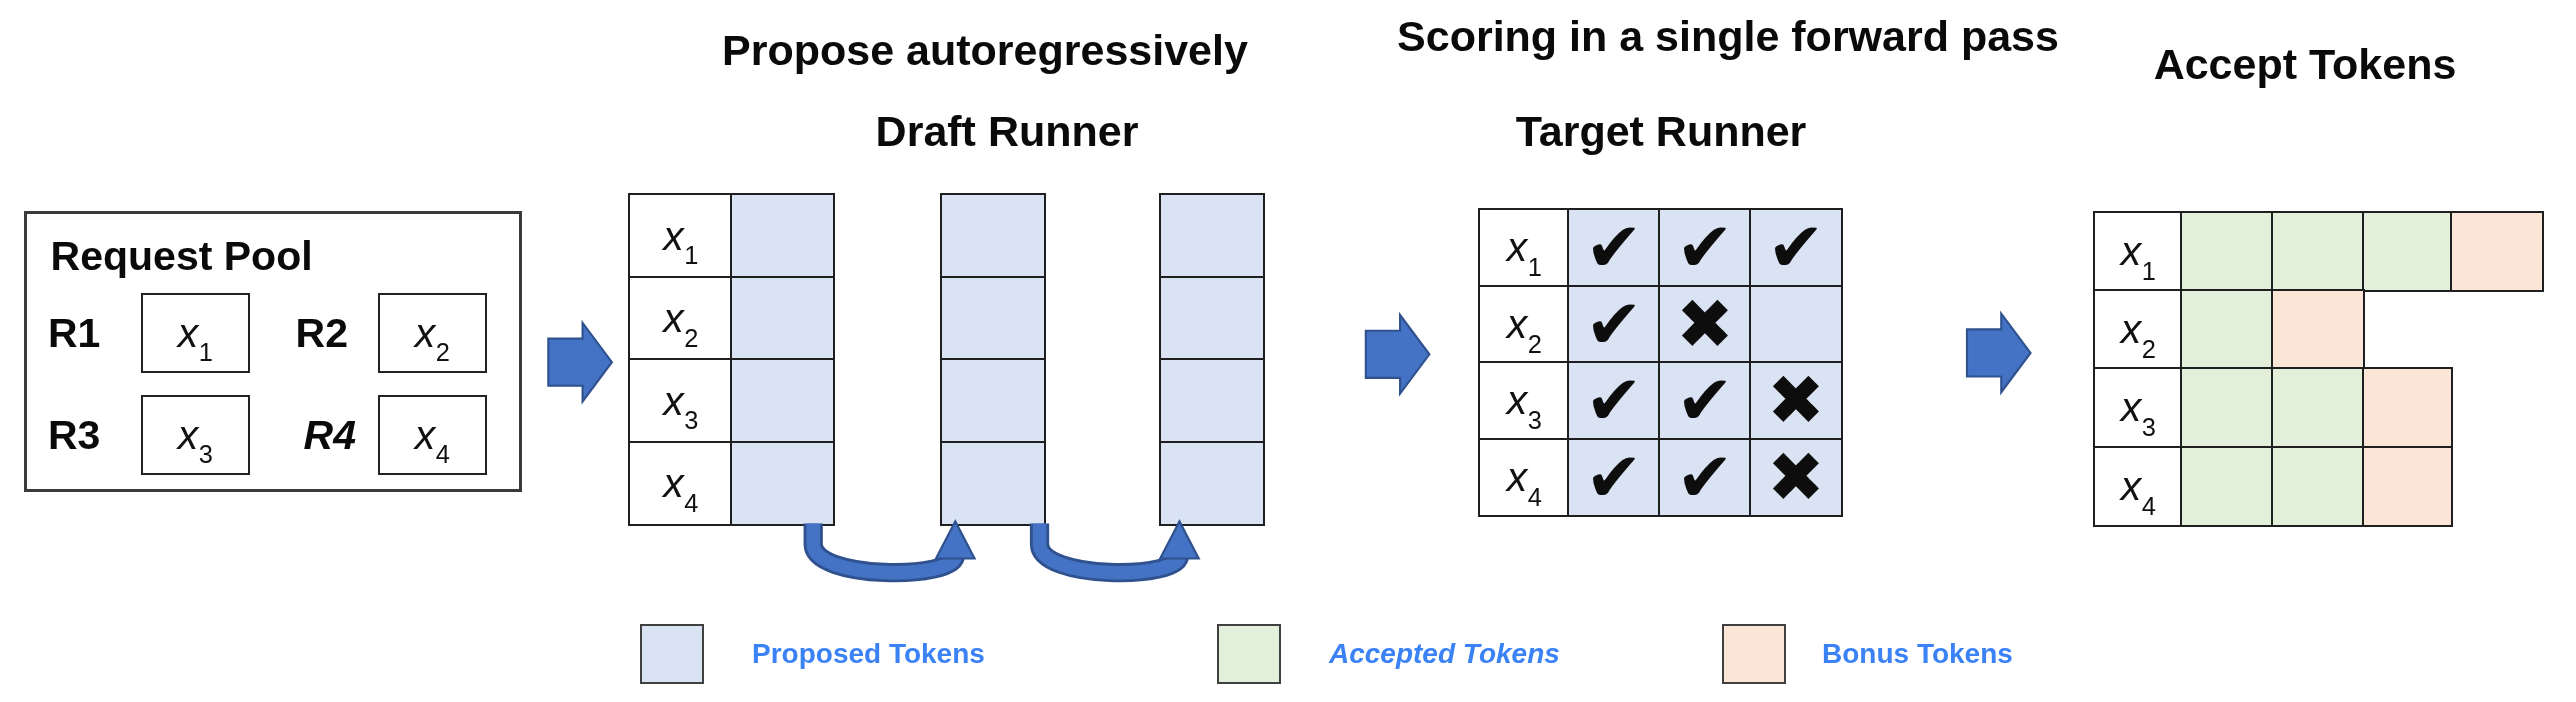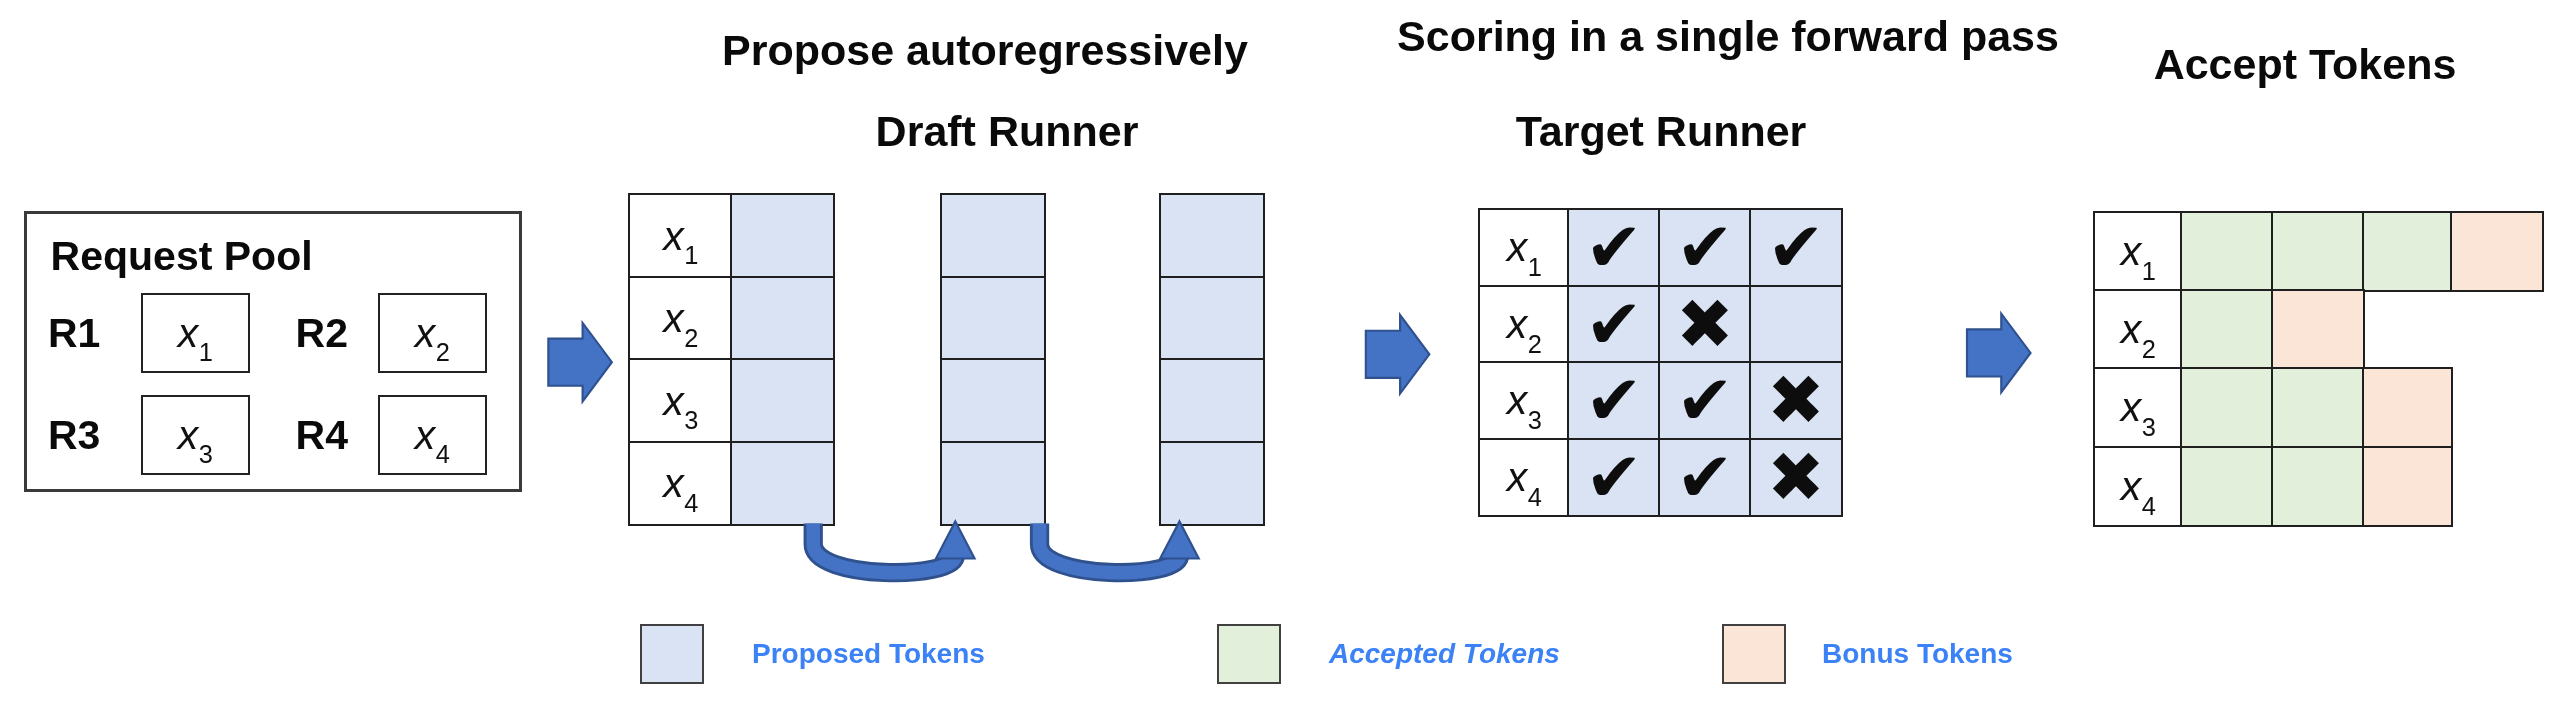--- a/index.html
+++ b/index.html
@@ -58,21 +58,21 @@
           <span class="math"><span>x</span><sub>1</sub></span>
         </div>
         <div class="req-label" style="left: 269px; top: 79px;">R2</div>
         <div class="req-box" style="left: 351px; top: 79px;">
           <span class="math"><span>x</span><sub>2</sub></span>
         </div>
         <div class="req-label" style="left: 21.4px; top: 181px;">R3</div>
         <div class="req-box" style="left: 114px; top: 181px;">
           <span class="math"><span>x</span><sub>3</sub></span>
         </div>
-        <div class="req-label" style="left: 269px; top: 181px;">R4</div>
+        <div class="req-label" style="left: 277px; top: 181px; font-style: italic;">R4</div>
         <div class="req-box" style="left: 351px; top: 181px;">
           <span class="math"><span>x</span><sub>4</sub></span>
         </div>
       </div>
   </div>
 
   <div id="draft-grid">
       <div class="cell" style="left: 628px; top: 193px; width: 105px; height: 86px;">
         <span class="math"><span>x</span><sub>1</sub></span>
       </div>

